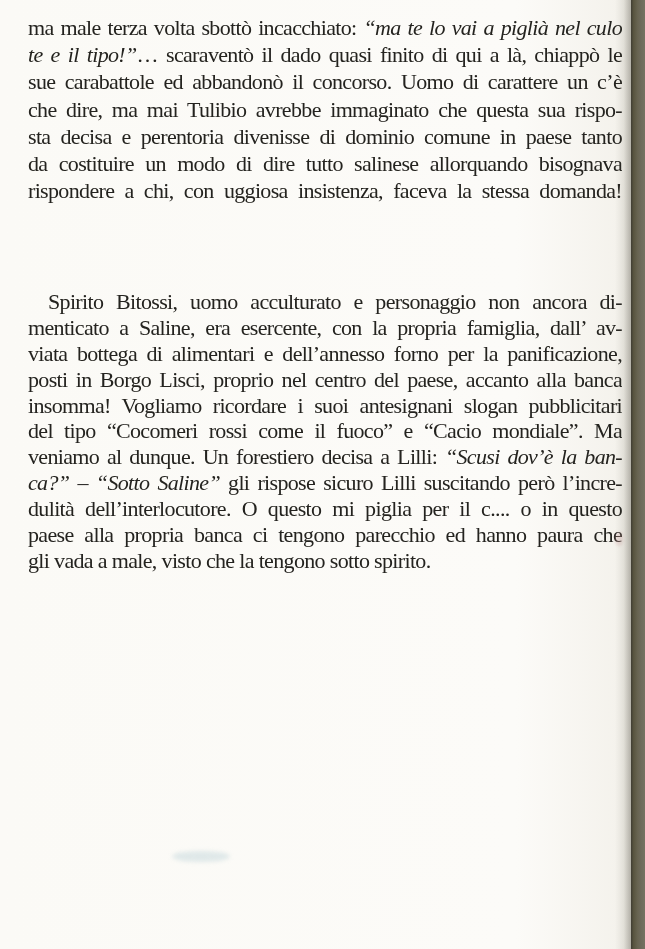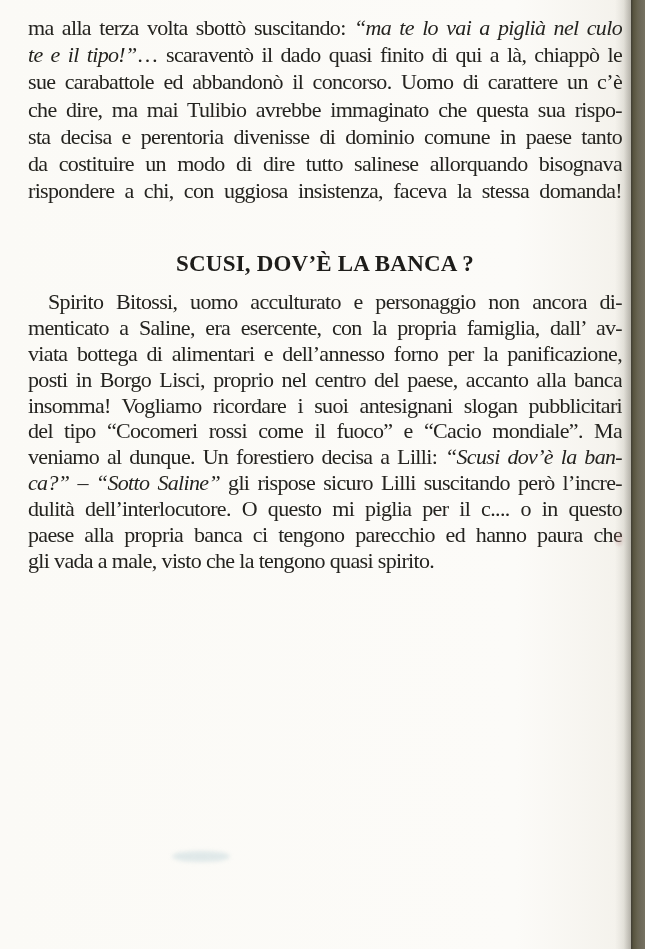--- a/index.html
+++ b/index.html
@@ -92,43 +92,42 @@
     background: rgba(205, 160, 160, 0.30);
     filter: blur(1.5px);
   }
 </style>
 </head>
 <body>
 
 <div class="page">
 
   <div class="text-column para-1">
-      <div class="tline"><span class="rm">ma alla terza volta sbottò suscitando: </span><span class="it">“ma te lo vai a piglià nel culo</span></div>
+      <div class="tline"><span class="rm">ma male terza volta sbottò incacchiato: </span><span class="it">“ma te lo vai a piglià nel culo</span></div>
       <div class="tline"><span class="it">te e il tipo!”</span><span class="rm">… scaraventò il dado quasi finito di qui a là, chiappò le</span></div>
       <div class="tline"><span class="rm">sue carabattole ed abbandonò il concorso. Uomo di carattere un c’è</span></div>
       <div class="tline"><span class="rm">che dire, ma mai Tulibio avrebbe immaginato che questa sua rispo-</span></div>
       <div class="tline"><span class="rm">sta decisa e perentoria divenisse di dominio comune in paese tanto</span></div>
       <div class="tline"><span class="rm">da costituire un modo di dire tutto salinese allorquando bisognava</span></div>
       <div class="tline"><span class="rm">rispondere a chi, con uggiosa insistenza, faceva la stessa domanda!</span></div>
     </div>
 
-  <div class="heading">SCUSI, DOV’È LA BANCA ?</div>
 
   <div class="text-column para-2">
       <div class="tline ind"><span class="rm">Spirito Bitossi, uomo acculturato e personaggio non ancora di-</span></div>
       <div class="tline"><span class="rm">menticato a Saline, era esercente, con la propria famiglia, dall’ av-</span></div>
       <div class="tline"><span class="rm">viata bottega di alimentari e dell’annesso forno per la panificazione,</span></div>
       <div class="tline"><span class="rm">posti in Borgo Lisci, proprio nel centro del paese, accanto alla banca</span></div>
       <div class="tline"><span class="rm">insomma! Vogliamo ricordare i suoi antesignani slogan pubblicitari</span></div>
       <div class="tline"><span class="rm">del tipo “Cocomeri rossi come il fuoco” e “Cacio mondiale”. Ma</span></div>
       <div class="tline"><span class="rm">veniamo al dunque. Un forestiero decisa a Lilli: </span><span class="it">“Scusi dov’è la ban-</span></div>
       <div class="tline"><span class="it">ca?”</span><span class="rm"> – </span><span class="it">“Sotto Saline”</span><span class="rm"> gli rispose sicuro Lilli suscitando però l’incre-</span></div>
       <div class="tline"><span class="rm">dulità dell’interlocutore. O questo mi piglia per il c.... o in questo</span></div>
       <div class="tline"><span class="rm">paese alla propria banca ci tengono parecchio ed hanno paura che</span></div>
-      <div class="tline last"><span class="rm">gli vada a male, visto che la tengono quasi spirito.</span></div>
+      <div class="tline last"><span class="rm">gli vada a male, visto che la tengono sotto spirito.</span></div>
     </div>
 
   <div class="smudge-top"></div>
   <div class="smudge-right"></div>
 
   <div class="edge-shade"></div>
   <div class="edge-band"></div>
 
 </div>
 

